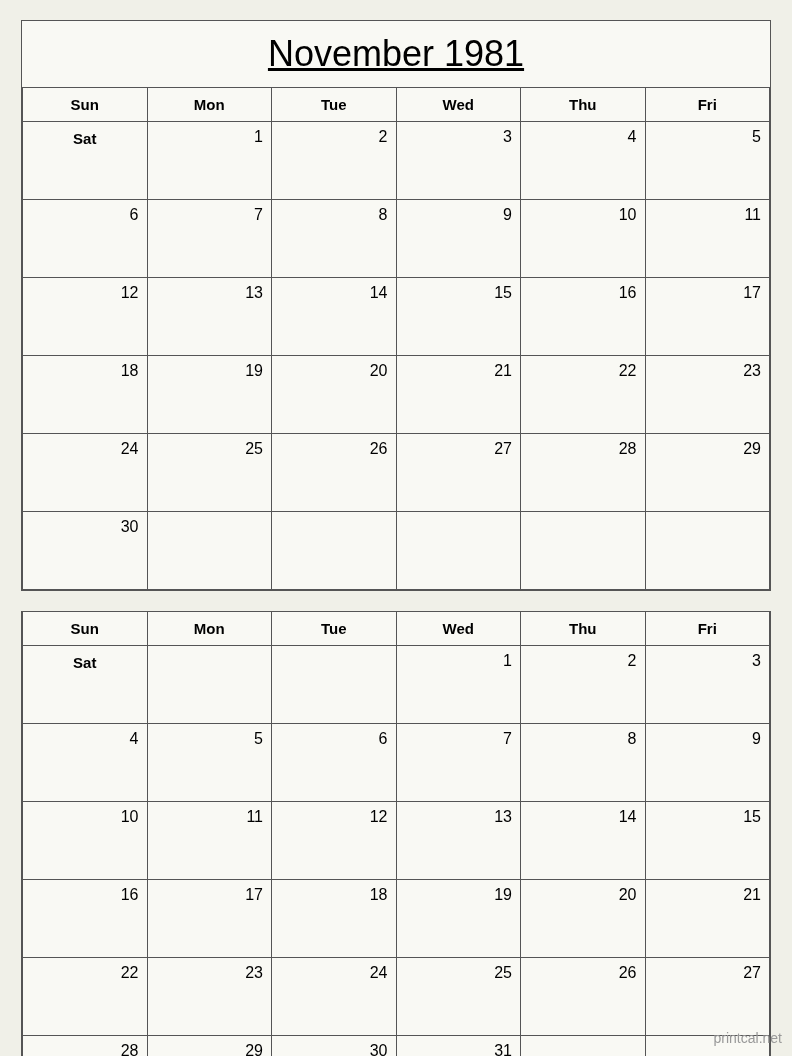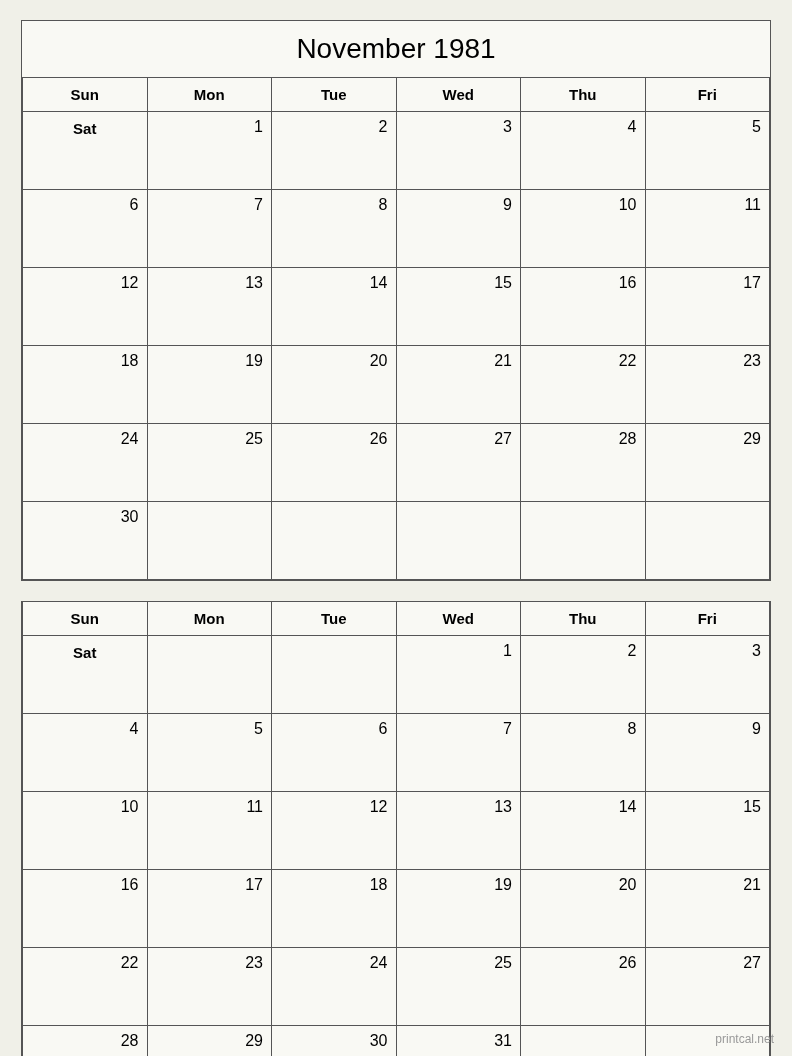--- a/index.html
+++ b/index.html
@@ -21,25 +21,26 @@
     }
 
     .calendar {
       width: 750px;
       background: #f9f9f4;
       border: 1.5px solid #555;
     }
 
     .calendar-title {
       text-align: center;
-      font-size: 28px;
+      font-size: 36px;
       font-weight: normal;
       padding: 12px 0;
       border-bottom: 1.5px solid #555;
       background: #f9f9f4;
+      text-decoration: underline;
     }
 
     .calendar-grid {
       display: grid;
       grid-template-columns: repeat(6, 1fr);
       border-left: 1.5px solid #555;
     }
 
     .day-header {
       text-align: center;
@@ -60,22 +61,22 @@
       vertical-align: top;
     }
 
     .day-cell.empty {
       background: #f9f9f4;
     }
 
     .watermark {
       position: fixed;
       bottom: 10px;
-      right: 18px;
-      font-size: 12px;
+      right: 10px;
+      font-size: 14px;
       color: #999;
     }
   </style>
 </head>
 <body>
 
 <div class="calendar">
   <div class="calendar-title">November 1981</div>
   <div class="calendar-grid">
 

